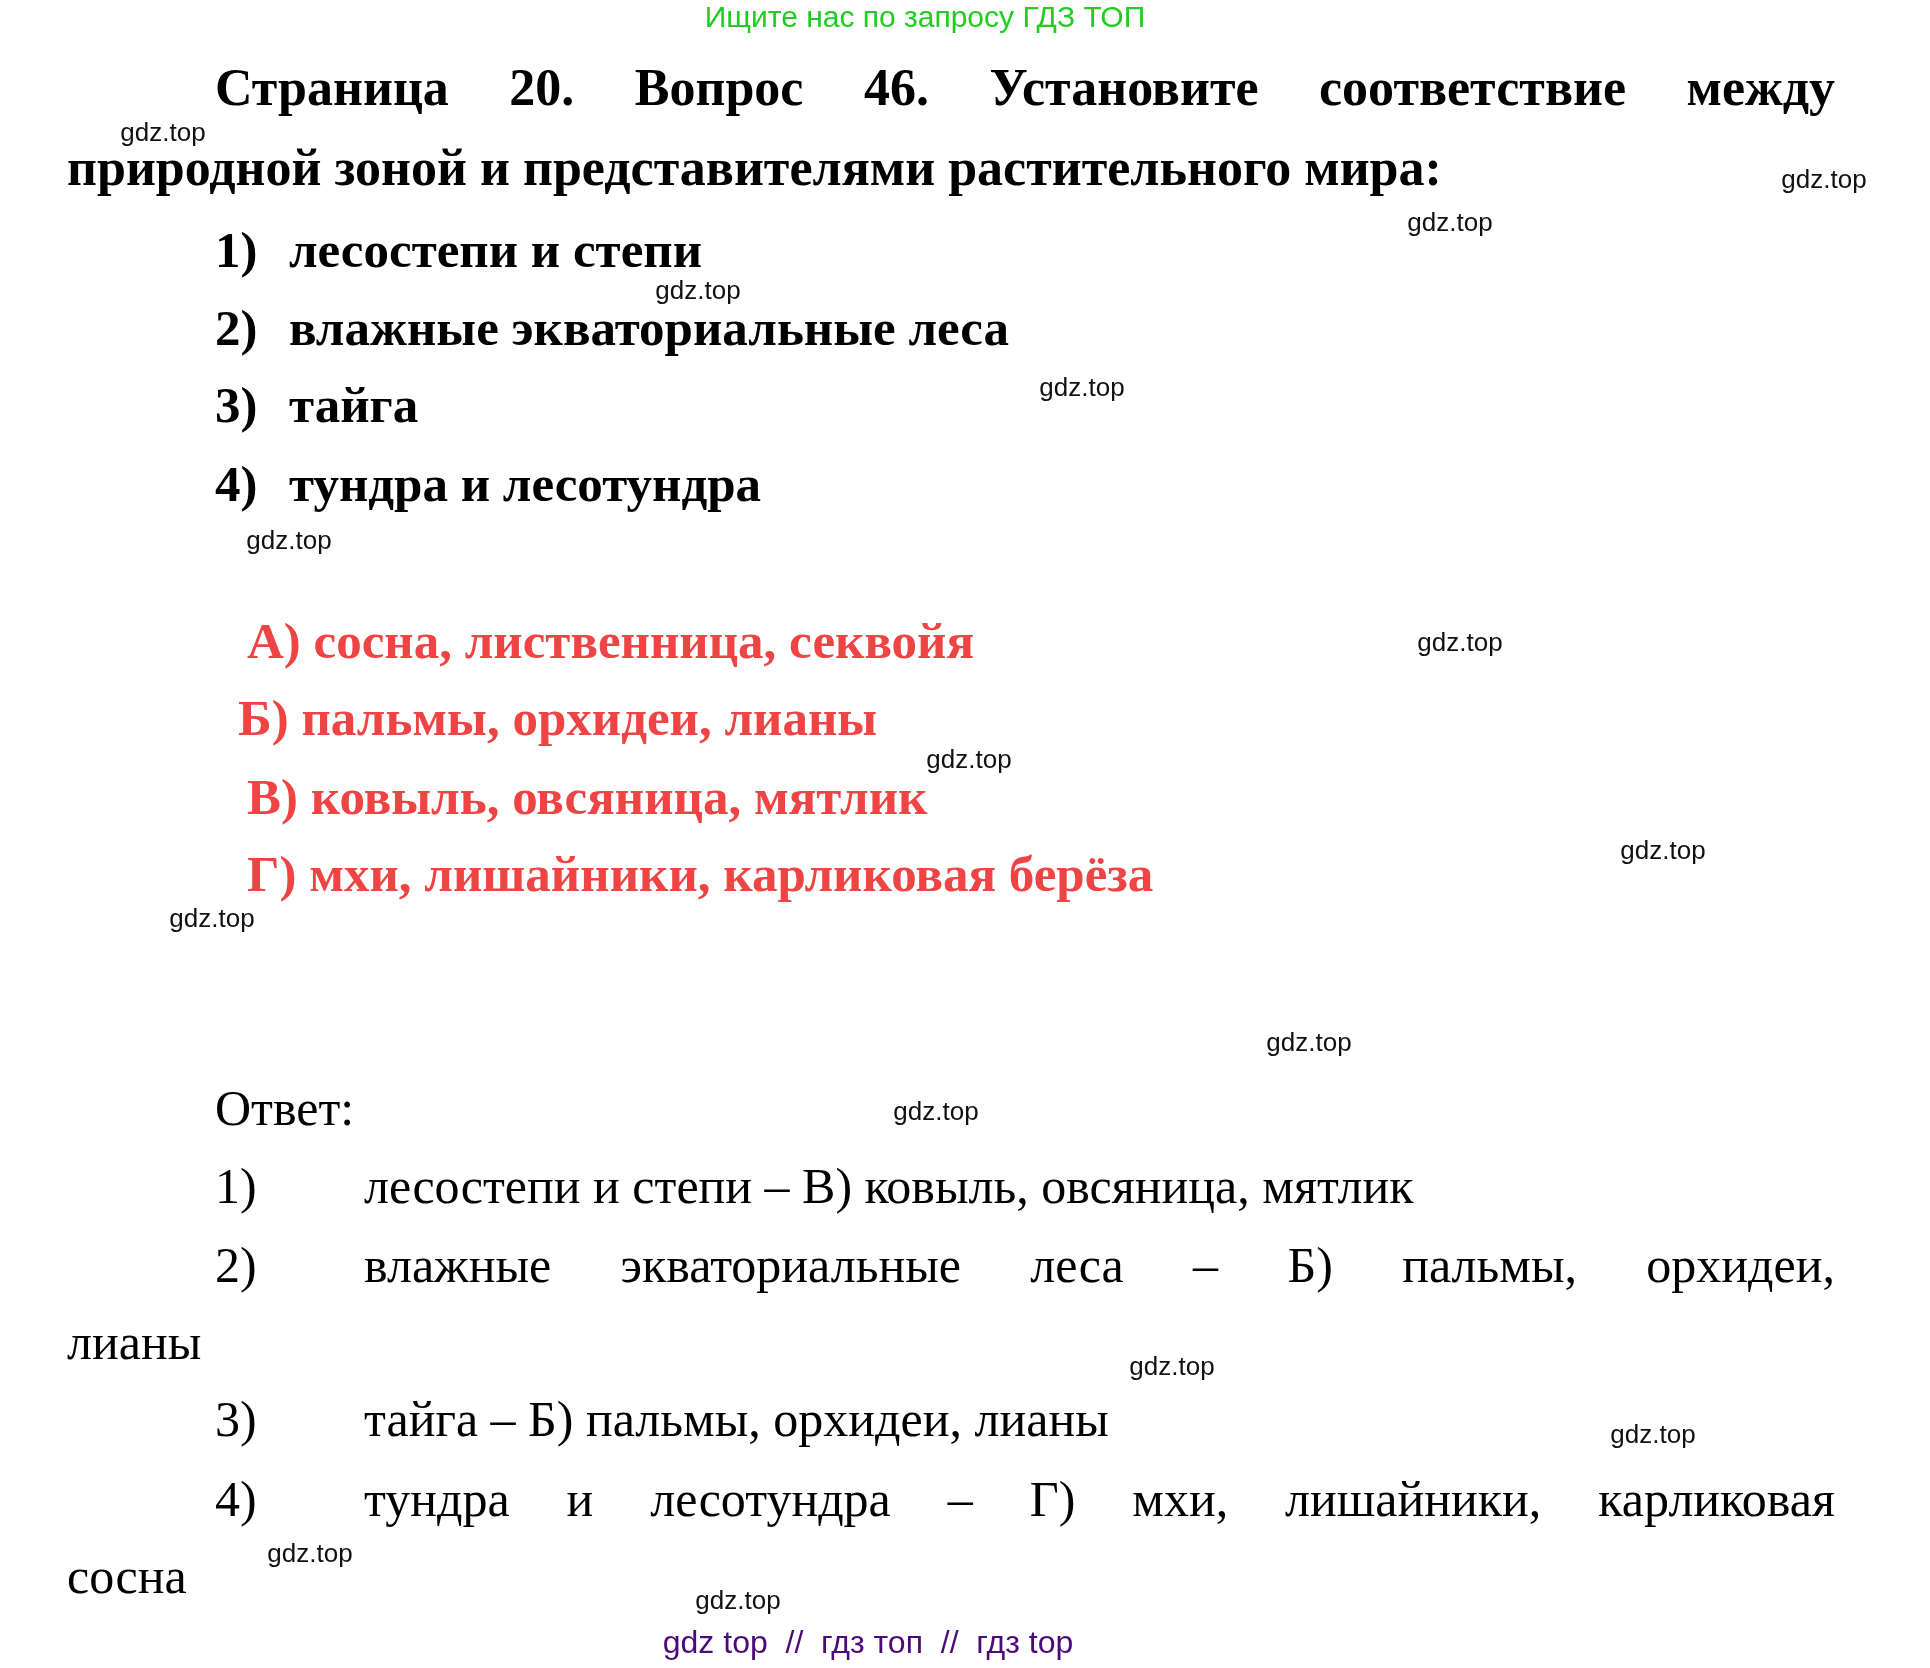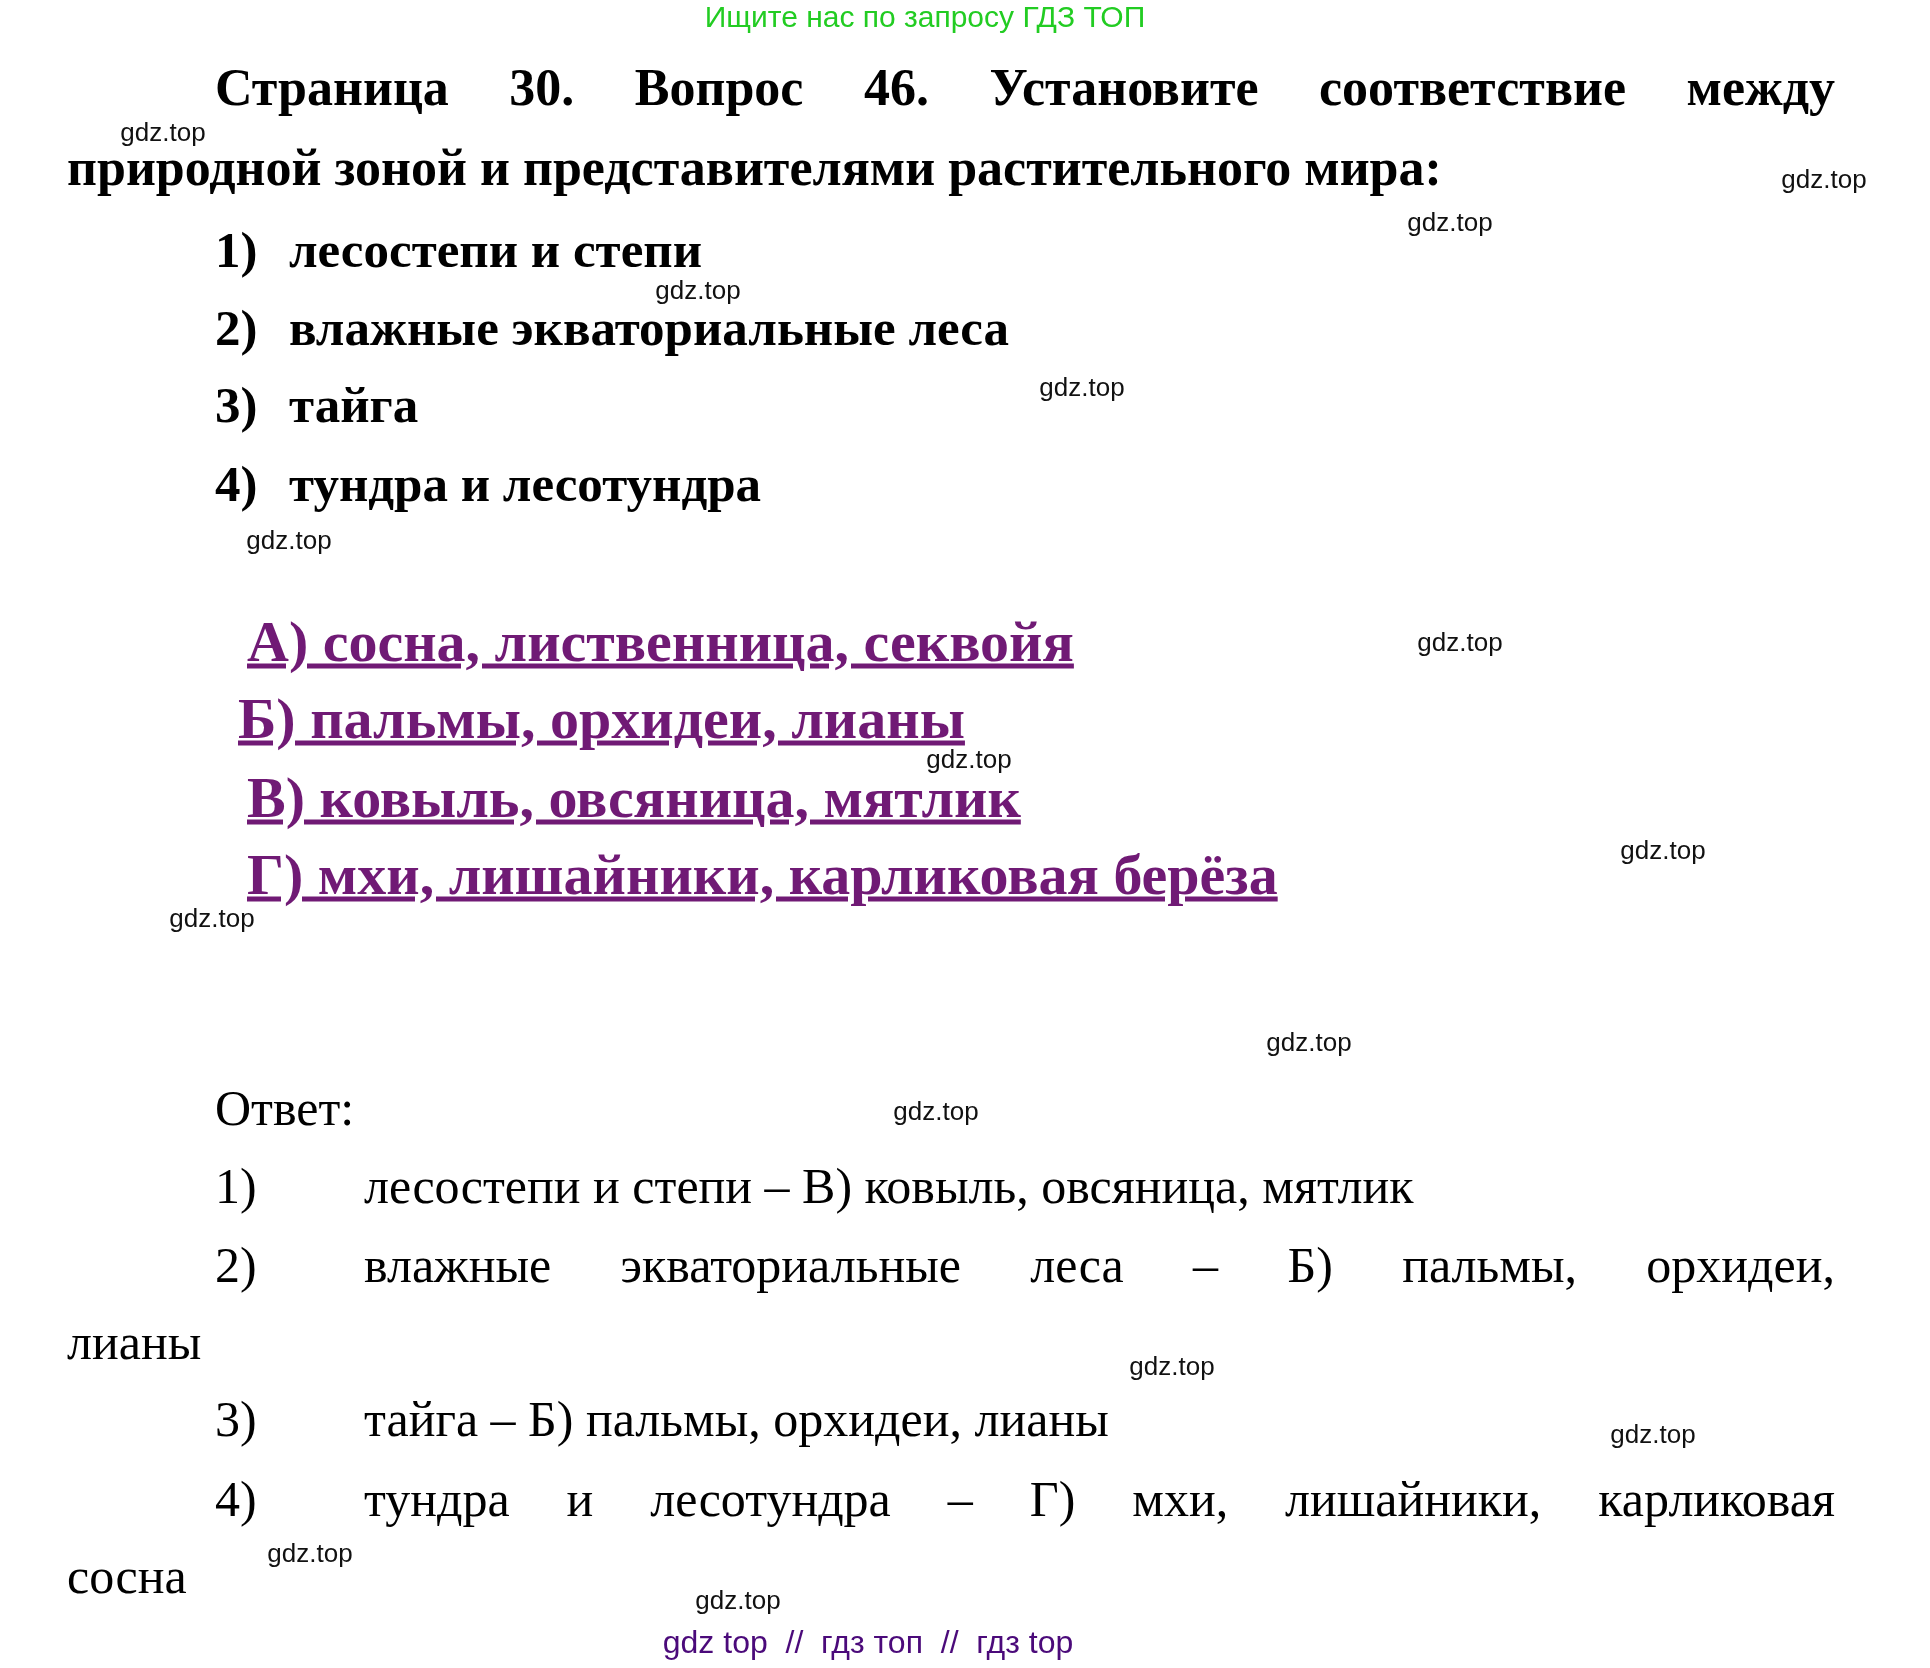--- a/index.html
+++ b/index.html
@@ -8,41 +8,41 @@
   .banner {
     left: 0; width: 1850px; top: 0; text-align: center;
     font-family: "Liberation Sans", sans-serif; font-size: 30px; color: #22cc22;
   }
   .title-line {
     font-family: "Liberation Serif", serif; font-weight: bold; font-size: 52px; color: #000;
     text-align: justify; text-align-last: justify;
   }
   .item { font-family: "Liberation Serif", serif; font-weight: bold; font-size: 51px; color: #000; transform: translateY(-50%); }
   .item .num { display: inline-block; width: 74px; }
-  .opt { font-family: "Liberation Serif", serif; font-weight: bold; font-size: 58px; color: #701a75; transform: translateY(-50%); text-decoration: underline; }
+  .opt { font-family: "Liberation Serif", serif; font-weight: bold; font-size: 51px; color: #ef4444; transform: translateY(-50%); }
   .ans { font-family: "Liberation Serif", serif; font-size: 50px; color: #000; transform: translateY(-50%); }
   .ans-row { left: 215px; width: 1620px; }
   .ans-row .num { display: inline-block; width: 149px; }
   .ans-just { text-align: justify; text-align-last: justify; display: flex; }
   .ans-just .txt { flex: 1; text-align: justify; text-align-last: justify; }
   .wm {
     font-family: "Liberation Sans", sans-serif; font-size: 26px; color: #111;
     transform: translate(-50%, -50%);
   }
   .footer {
     left: 0; width: 1736px; text-align: center; top: 1624px;
     font-family: "Liberation Sans", sans-serif; font-size: 32px; color: #4b0a7a;
   }
 </style>
 </head>
 <body>
 
 <div class="abs banner">Ищите нас по запросу ГДЗ ТОП</div>
 
-<div class="abs title-line" style="left:215px; width:1620px; top:58px;">Страница 30. Вопрос 46. Установите соответствие между</div>
+<div class="abs title-line" style="left:215px; width:1620px; top:58px;">Страница 20. Вопрос 46. Установите соответствие между</div>
 <div class="abs title-line" style="left:67px; width:1560px; top:138px; text-align-last:left;">природной зоной и представителями растительного мира:</div>
 
 <div class="abs item" style="left:215px; top:250px;">
   <span class="num">1)</span><span>лесостепи и степи</span>
 </div>
 <div class="abs item" style="left:215px; top:328px;">
   <span class="num">2)</span><span>влажные экваториальные леса</span>
 </div>
 <div class="abs item" style="left:215px; top:405px;">
   <span class="num">3)</span><span>тайга</span>

